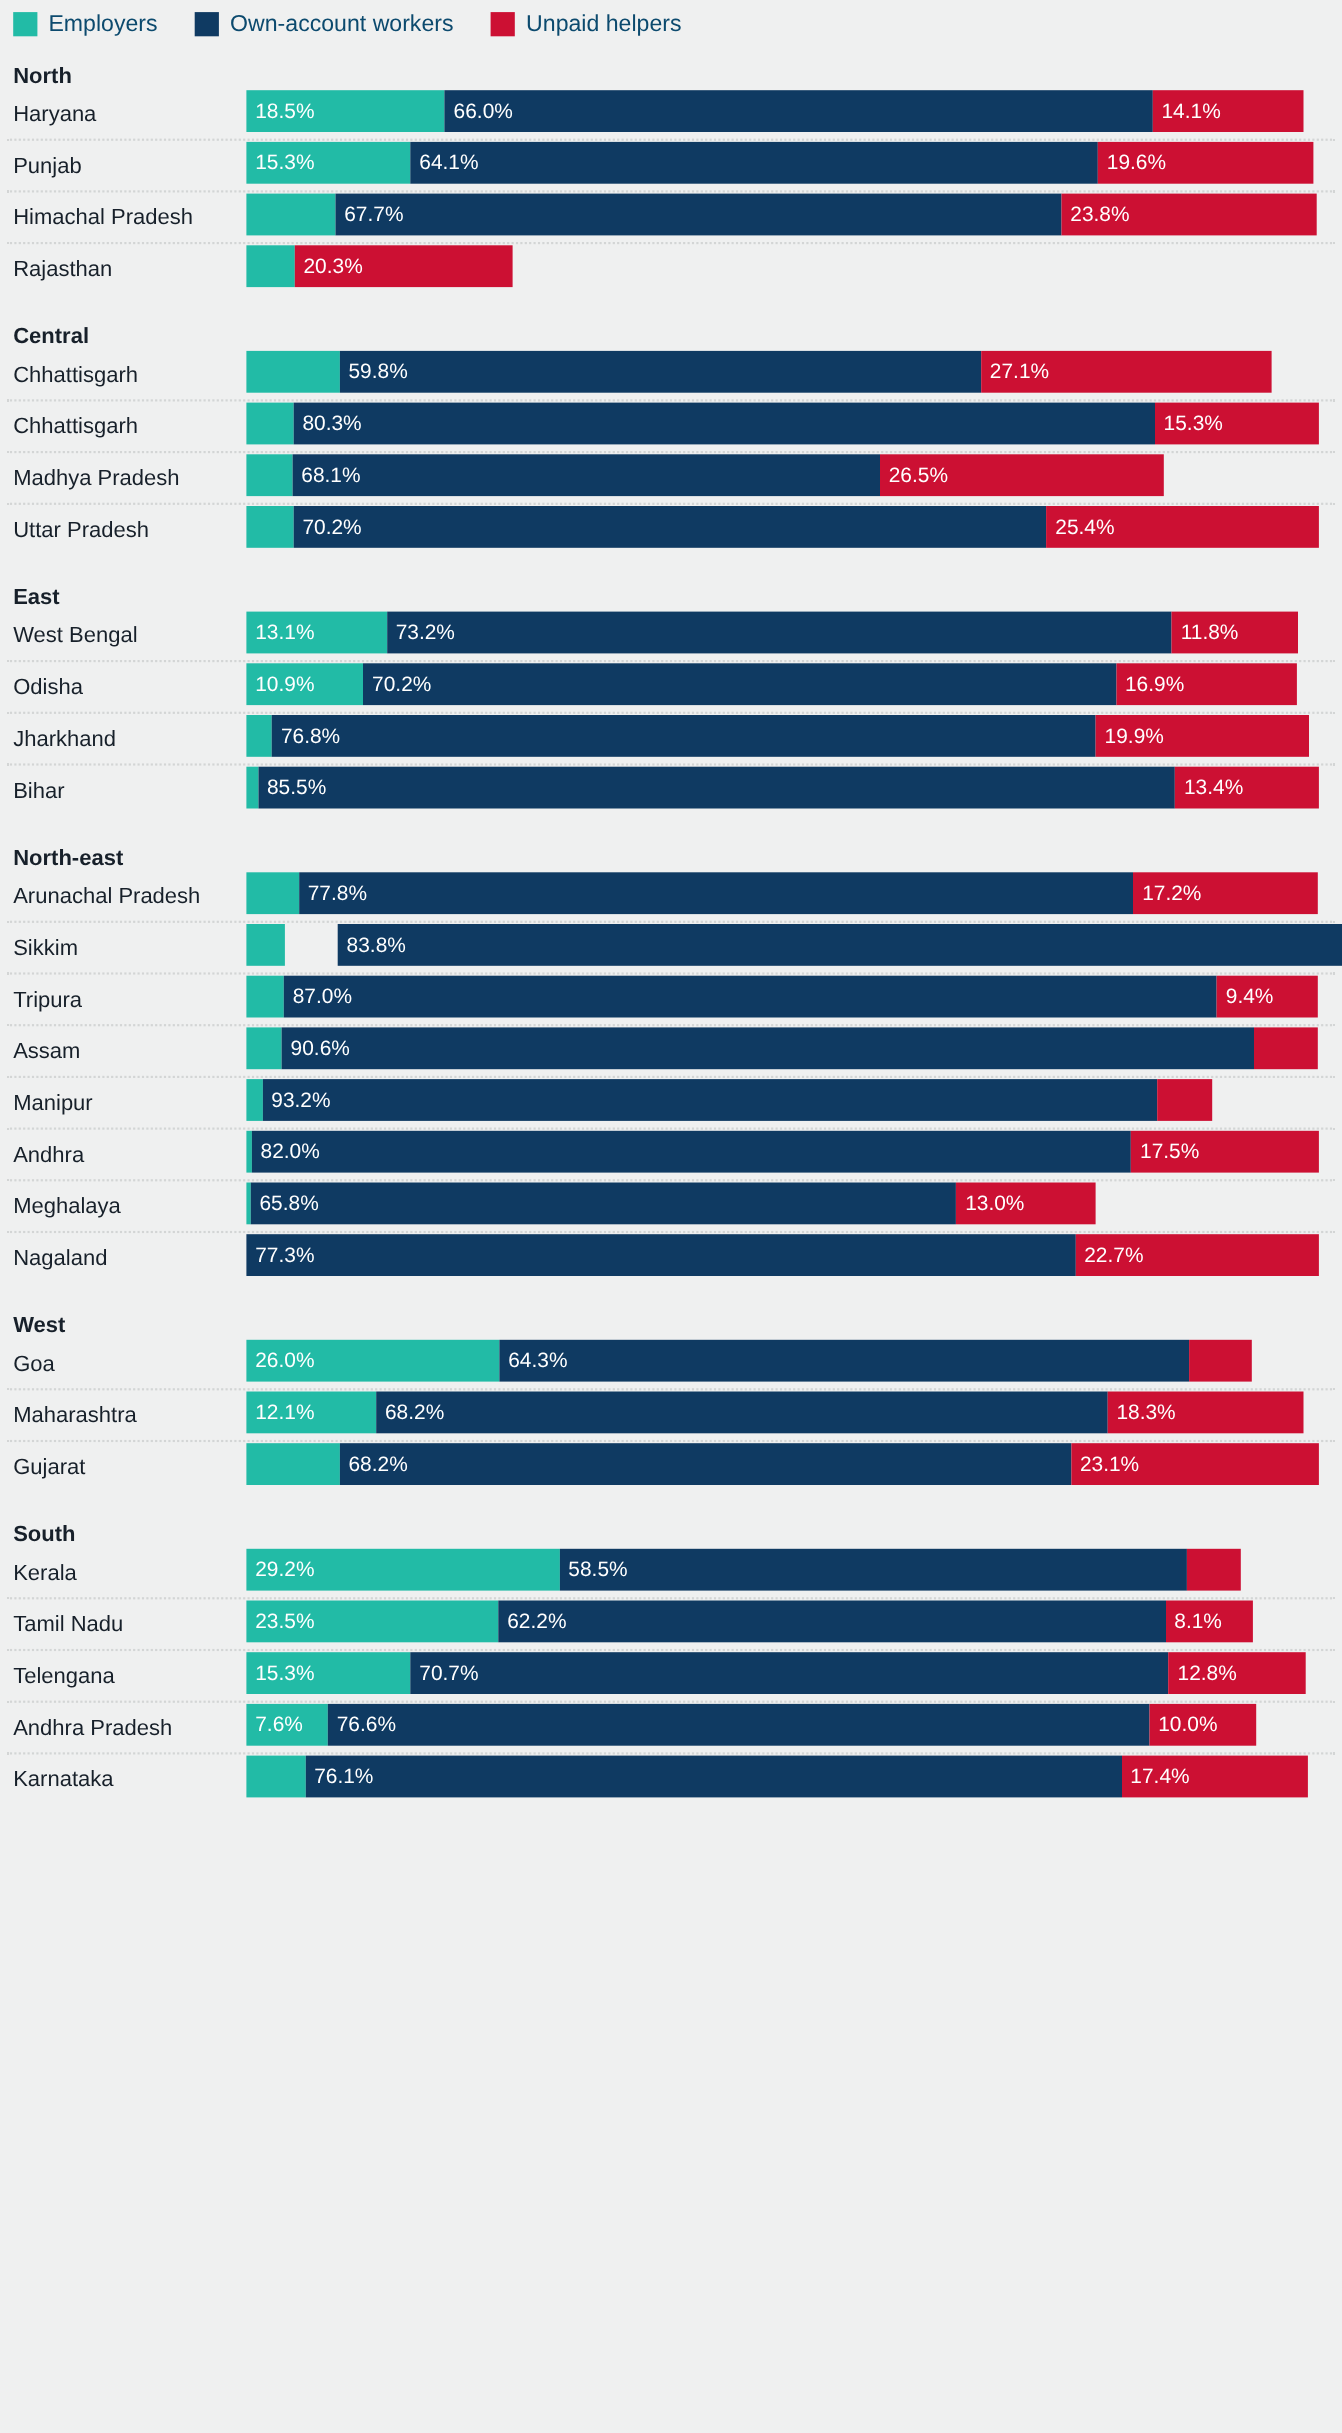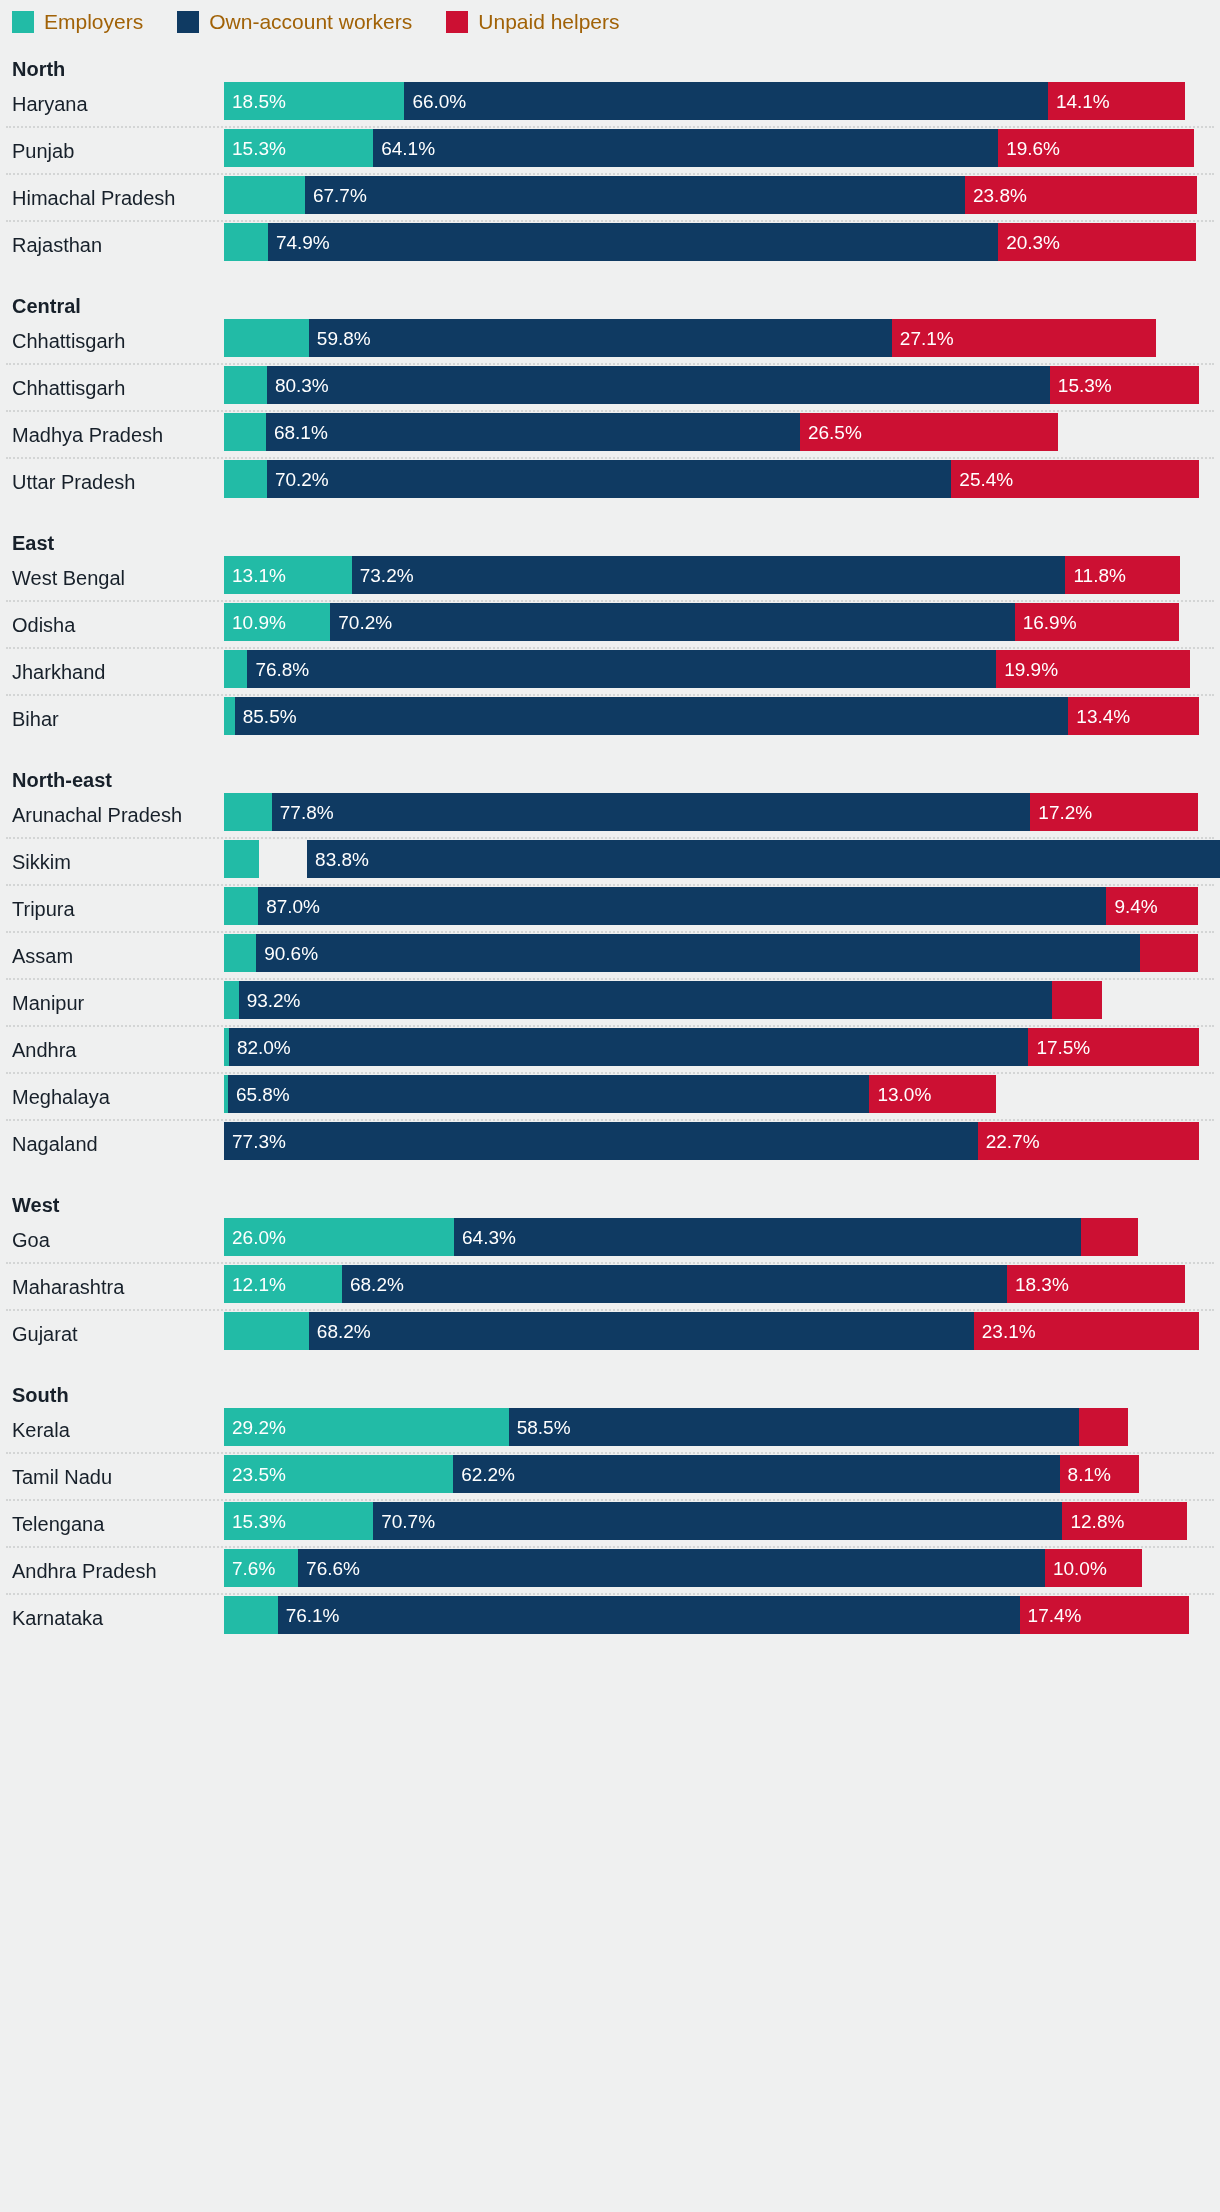--- a/index.html
+++ b/index.html
@@ -36,21 +36,21 @@
   }
   .legend-swatch{
     width:22px; height:22px;
     display:inline-block;
     margin-right:10px;
     flex:0 0 auto;
   }
   .legend-label{
     font-size:21px;
     line-height:22px;
-    color:#a16207;
+    color:#0c4a6e;
     white-space:nowrap;
   }
 
   
   .group-title{
     font-size:20px;
     font-weight:bold;
     color:#17202a;
     padding-left:12px;
     margin:0;
@@ -187,23 +187,20 @@
                 </div>
               </div>
             </div>
           </div>
           <div class="row-sep"></div>
           <div class="row">
             <div class="row-label">Rajasthan</div>
             <div class="bar-area">
               <div class="bar">
                 <div class="seg" style="width: 43.875px; background: rgb(34, 187, 166);"></div>
-                <div class="seg" style="width: 730.275px; background: rgb(15, 58, 98);">
-                  <span class="seg-label">74.9%</span>
-                </div>
                 <div class="seg" style="width: 197.925px; background: rgb(204, 16, 51);">
                   <span class="seg-label">20.3%</span>
                 </div>
               </div>
             </div>
           </div>
         </div>
       </div>
       <div class="group">
         <div class="spacer"></div>

